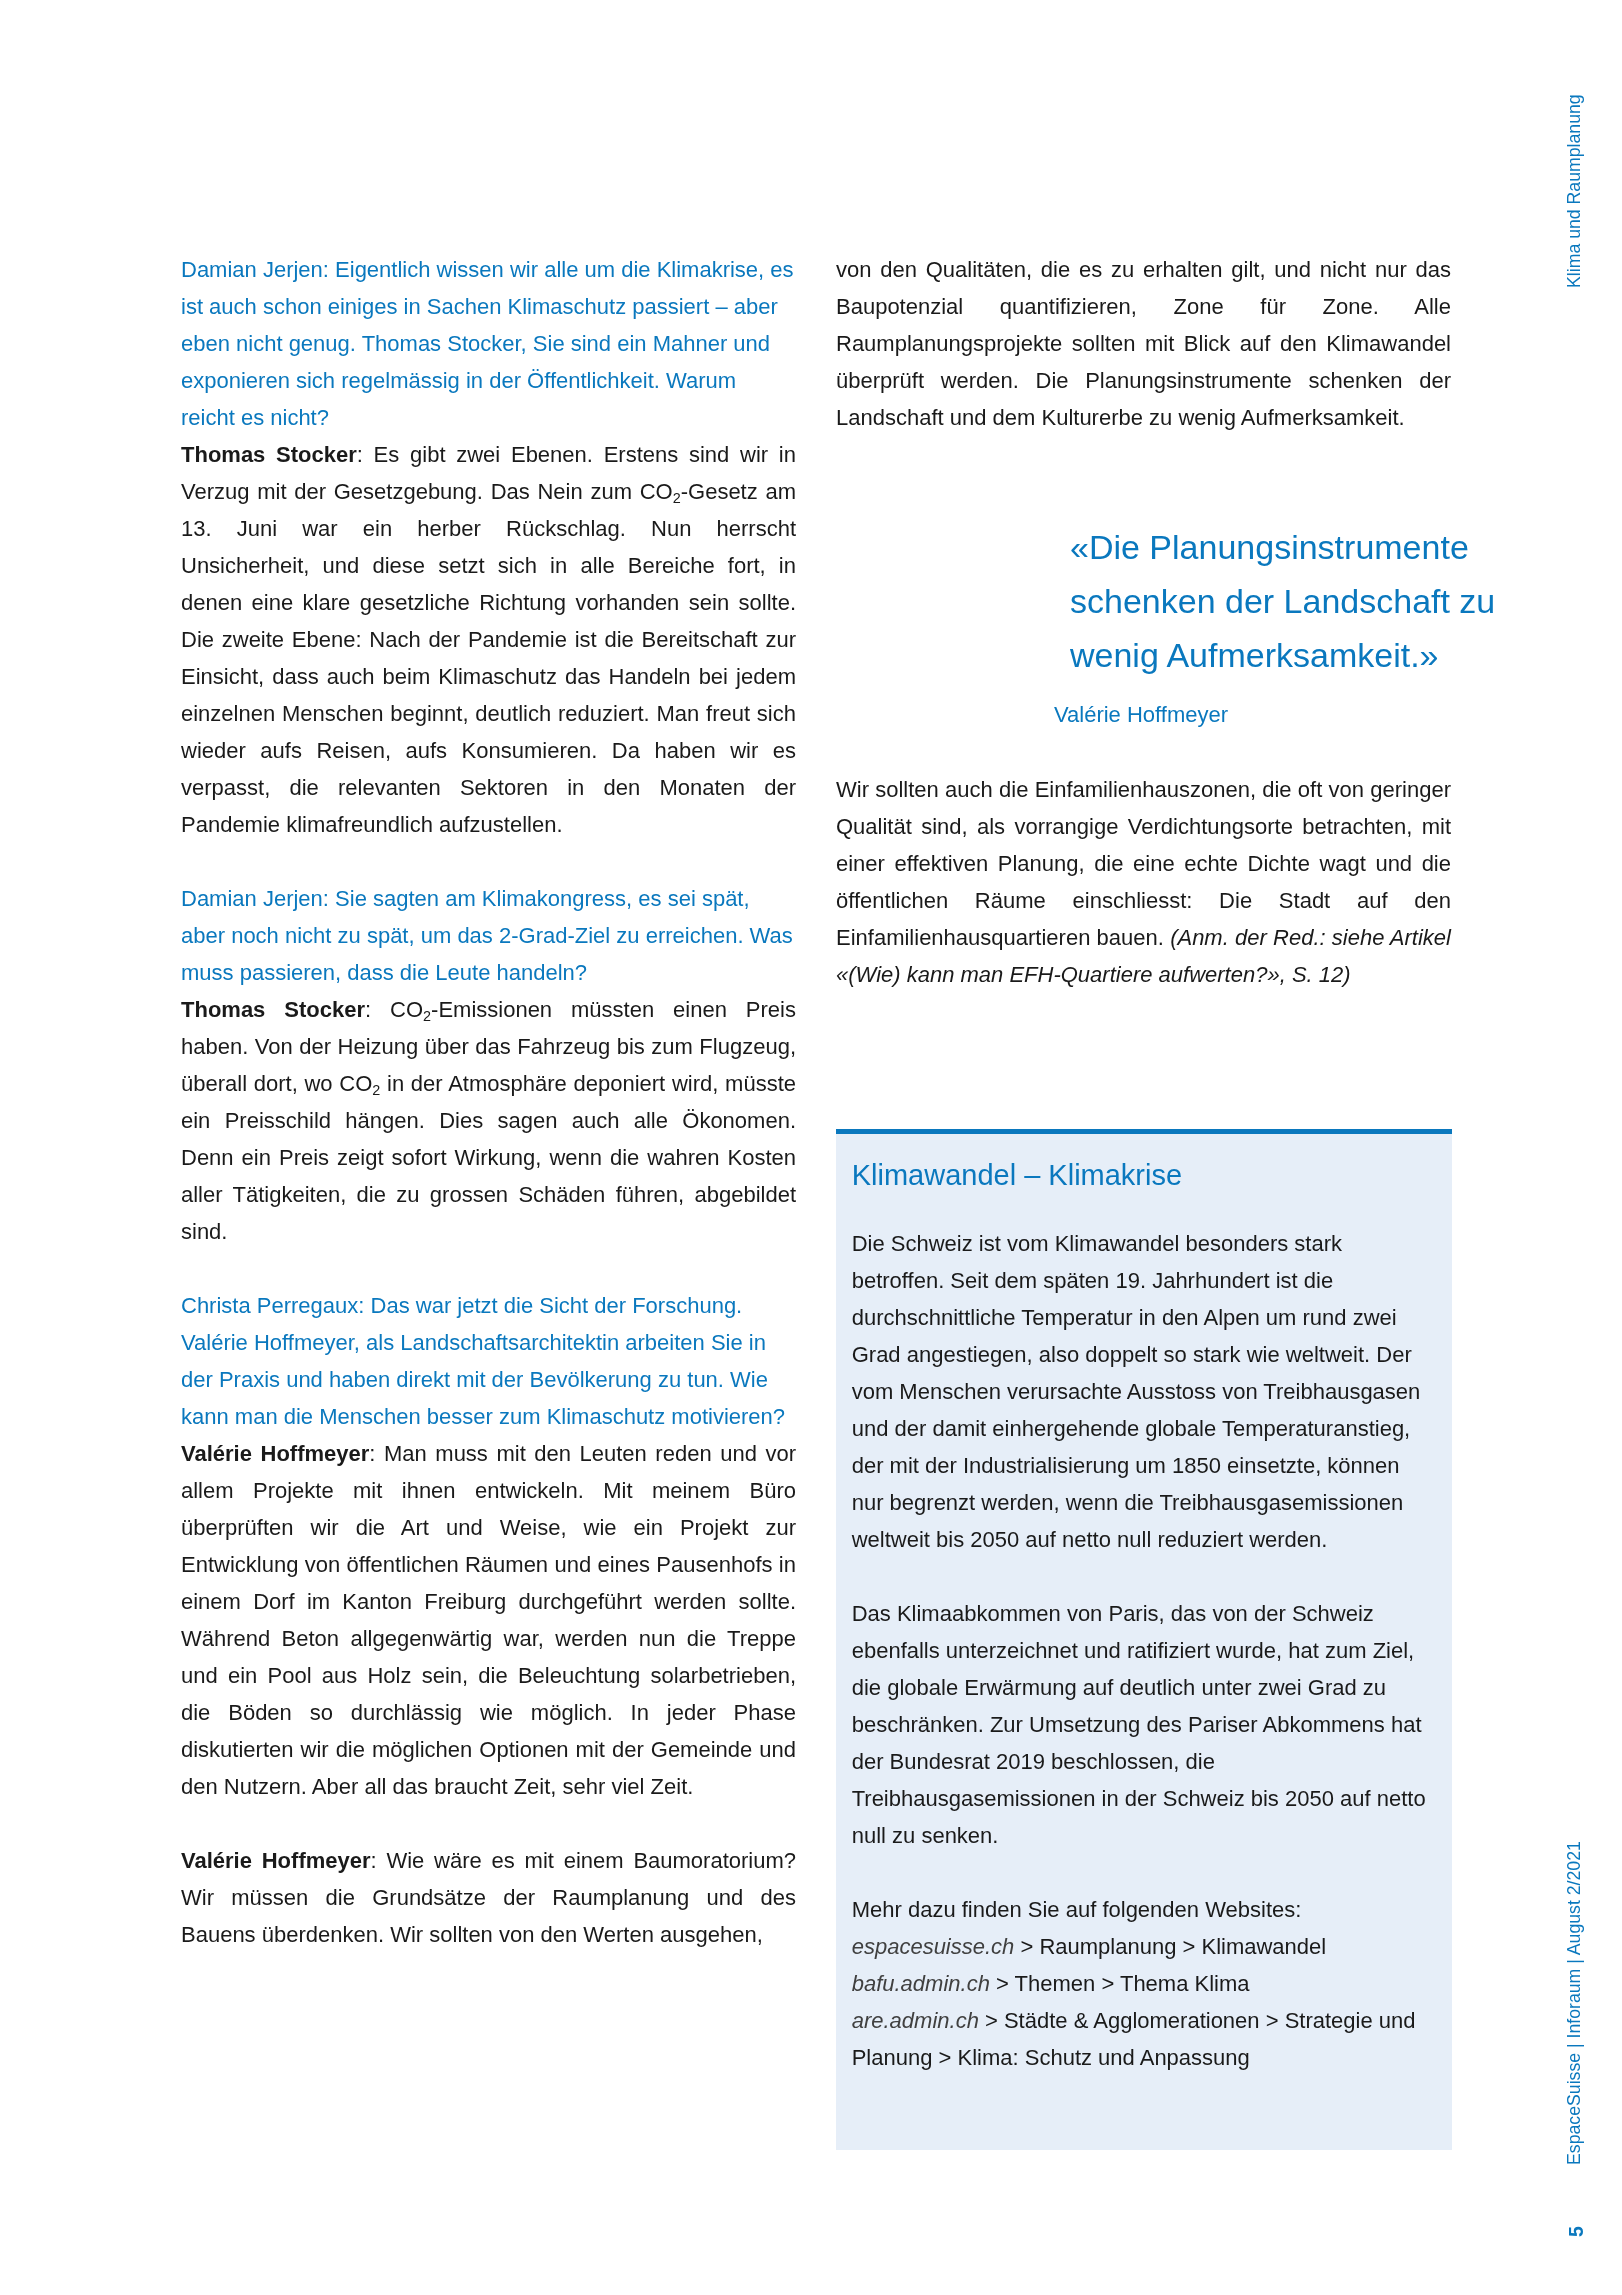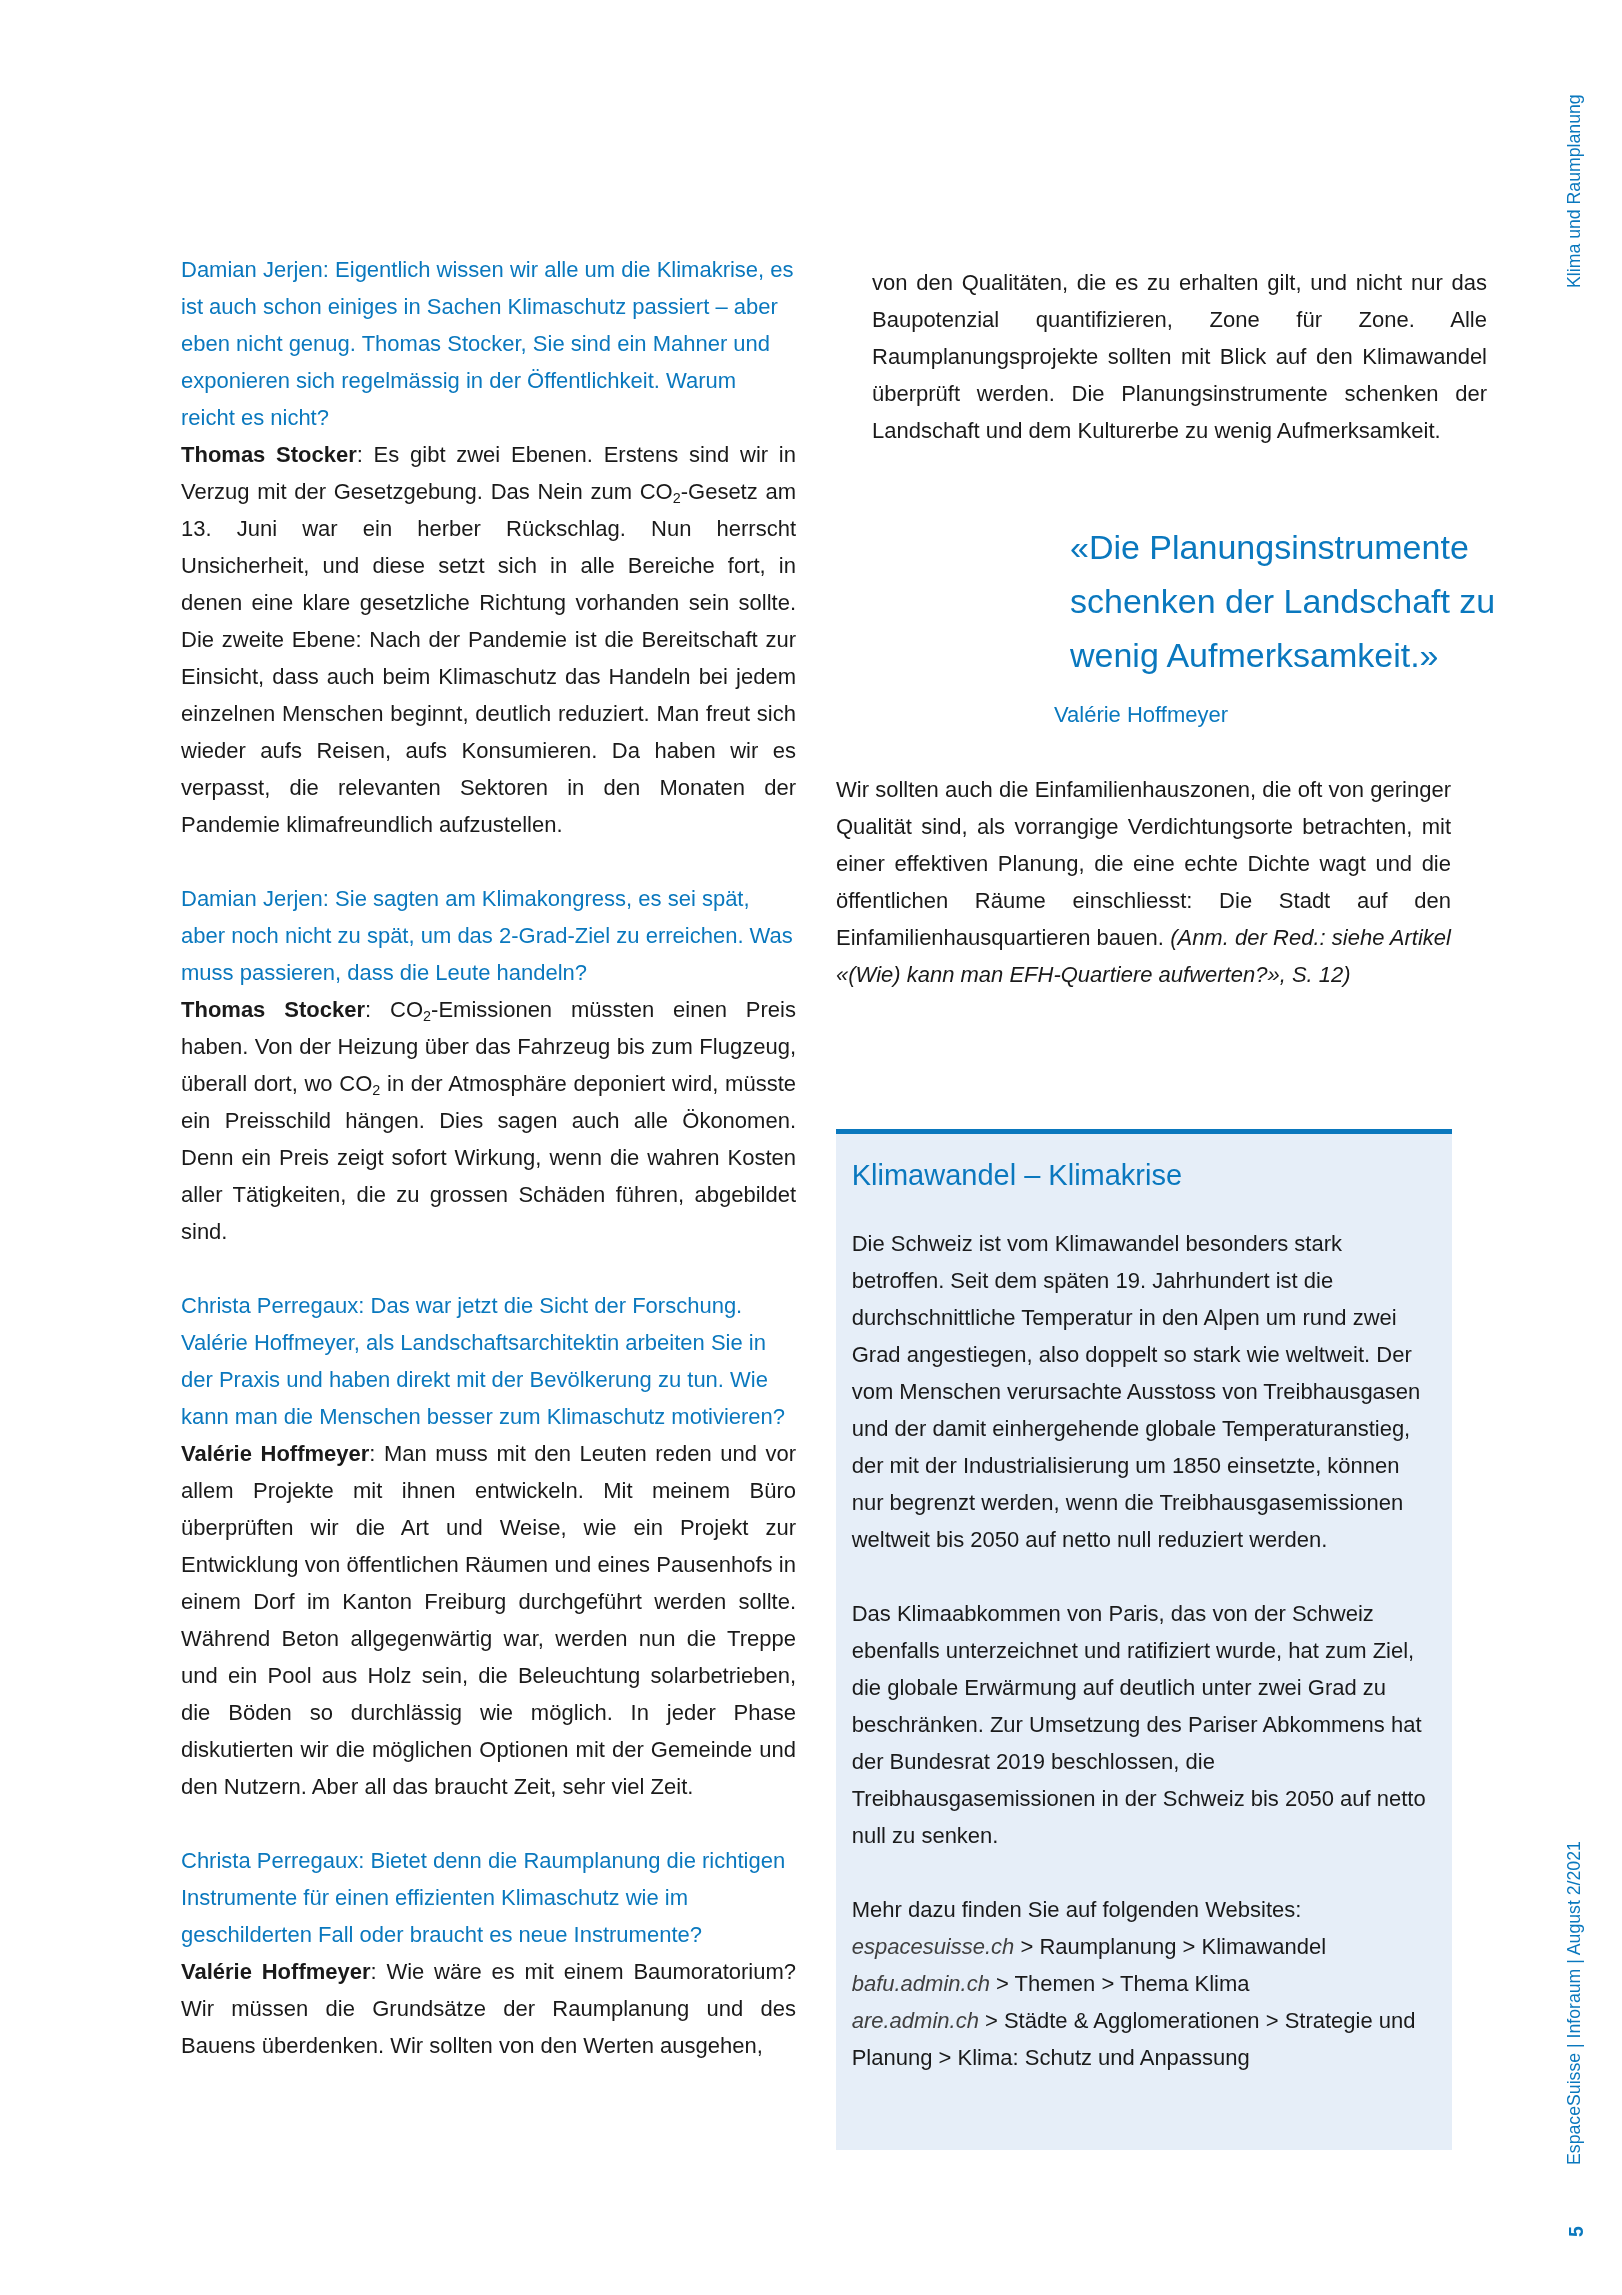--- a/index.html
+++ b/index.html
@@ -1,20 +1,20 @@
 <!DOCTYPE html>
 <html style="font-size:10.5px"><head>
 <meta charset="utf-8">
 <style>
   html, body { margin: 0; padding: 0; background: #ffffff; }
   body { width: 1623px; height: 2295px; position: relative; overflow: hidden;
          font-family: "Liberation Sans", sans-serif; color: #1a1a1a; }
   .col { position: absolute; font-size: 22px; line-height: 37px; }
   .col-left { left: 181px; top: 251px; width: 615px; }
-  .col-right { left: 836px; top: 264px; width: 615px; margin-left: 36px; }
+  .col-right { left: 836px; top: 251px; width: 615px; }
   .q { color: #0a78be; margin: 0; }
   .a { margin: 0; text-align: justify; }
   .speaker { font-weight: bold; }
   .gap { height: 37px; }
   sub { font-size: 14.4px; line-height: 0; vertical-align: -3.9px; }
   .pullquote { position: absolute; left: 1054px; top: 504px; width: 497px; color: #0a78be; }
   .pullquote .qt { font-size: 34px; line-height: 54px; margin: 16px; }
   .pullquote .src { font-size: 22px; line-height: 33px; margin-top: 9.2px; }
   .col-right2 { position: absolute; left: 836px; top: 771px; width: 615px; font-size: 22px; line-height: 37px; }
   .em { font-style: italic; }
@@ -40,21 +40,20 @@
 <div class="col col-left">
   <p class="q">Damian Jerjen: Eigentlich wissen wir alle um die Klimakrise, es ist auch schon einiges in Sachen Klimaschutz passiert – aber eben nicht genug. Thomas Stocker, Sie sind ein Mahner und exponieren sich regelmässig in der Öffentlichkeit. Warum reicht es nicht?</p>
   <p class="a"><span class="speaker">Thomas Stocker</span><span>: Es gibt zwei Ebenen. Erstens sind wir in Verzug mit der Gesetzgebung. Das Nein zum CO</span><sub>2</sub><span>-Gesetz am 13. Juni war ein herber Rückschlag. Nun herrscht Unsicherheit, und diese setzt sich in alle Bereiche fort, in denen eine klare gesetzliche Richtung vorhanden sein sollte. Die zweite Ebene: Nach der Pandemie ist die Bereitschaft zur Einsicht, dass auch beim Klimaschutz das Handeln bei jedem einzelnen Menschen beginnt, deutlich reduziert. Man freut sich wieder aufs Reisen, aufs Konsumieren. Da haben wir es verpasst, die relevanten Sektoren in den Monaten der Pandemie klimafreundlich aufzustellen.</span></p>
   <div class="gap"></div>
   <p class="q">Damian Jerjen: Sie sagten am Klimakongress, es sei spät, aber noch nicht zu spät, um das 2-Grad-Ziel zu erreichen. Was muss passieren, dass die Leute handeln?</p>
   <p class="a"><span class="speaker">Thomas Stocker</span><span>: CO</span><sub>2</sub><span>-Emissionen müssten einen Preis haben. Von der Heizung über das Fahrzeug bis zum Flugzeug, überall dort, wo CO</span><sub>2</sub><span> in der Atmosphäre deponiert wird, müsste ein Preisschild hängen. Dies sagen auch alle Ökonomen. Denn ein Preis zeigt sofort Wirkung, wenn die wahren Kosten aller Tätigkeiten, die zu grossen Schäden führen, abgebildet sind.</span></p>
   <div class="gap"></div>
   <p class="q">Christa Perregaux: Das war jetzt die Sicht der Forschung. Valérie Hoffmeyer, als Landschaftsarchitektin arbeiten Sie in der Praxis und haben direkt mit der Bevölkerung zu tun. Wie kann man die Menschen besser zum Klimaschutz motivieren?</p>
   <p class="a"><span class="speaker">Valérie Hoffmeyer</span><span>: Man muss mit den Leuten reden und vor allem Projekte mit ihnen entwickeln. Mit meinem Büro überprüften wir die Art und Weise, wie ein Projekt zur Entwicklung von öffentlichen Räumen und eines Pausenhofs in einem Dorf im Kanton Freiburg durchgeführt werden sollte. Während Beton allgegenwärtig war, werden nun die Treppe und ein Pool aus Holz sein, die Beleuchtung solarbetrieben, die Böden so durchlässig wie möglich. In jeder Phase diskutierten wir die möglichen Optionen mit der Gemeinde und den Nutzern. Aber all das braucht Zeit, sehr viel Zeit.</span></p>
   <div class="gap"></div>
-  <p class="q">Christa Perregaux: Bietet denn die Raumplanung die richtigen Instrumente für einen effizienten Klimaschutz wie im geschilderten Fall oder braucht es neue Instrumente?</p>
   <p class="a"><span class="speaker">Valérie Hoffmeyer</span><span>: Wie wäre es mit einem Baumoratorium? Wir müssen die Grundsätze der Raumplanung und des Bauens überdenken. Wir sollten von den Werten ausgehen,</span></p>
 </div>
 
 <div class="col col-right">
   <p class="a">von den Qualitäten, die es zu erhalten gilt, und nicht nur das Baupotenzial quantifizieren, Zone für Zone. Alle Raumplanungsprojekte sollten mit Blick auf den Klimawandel überprüft werden. Die Planungsinstrumente schenken der Landschaft und dem Kulturerbe zu wenig Aufmerksamkeit.</p>
 </div>
 
 <div class="pullquote">
   <p class="qt">«Die Planungsinstrumente schenken der Landschaft zu wenig Aufmerksamkeit.»</p>
   <div class="src">Valérie Hoffmeyer</div>

